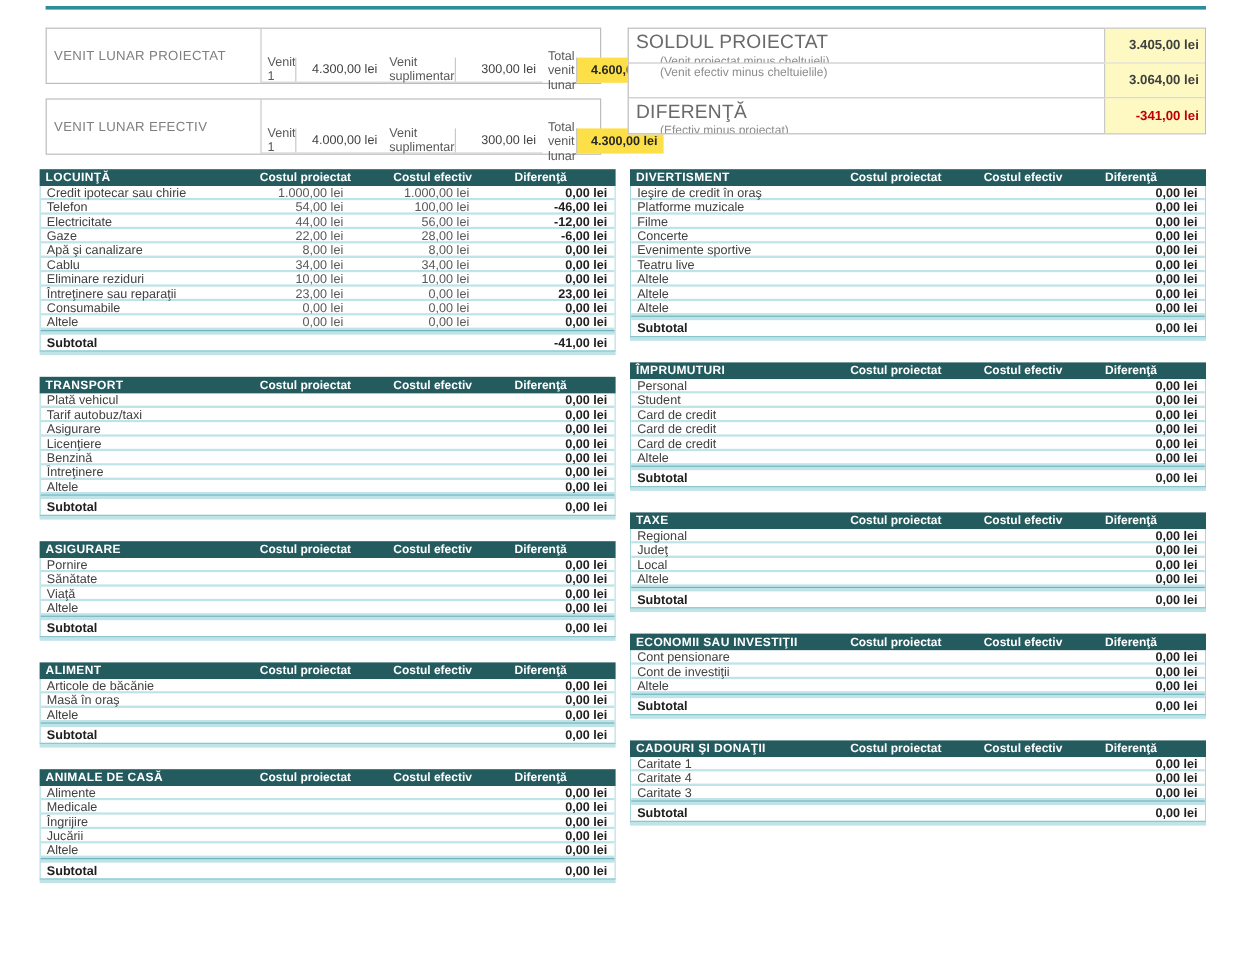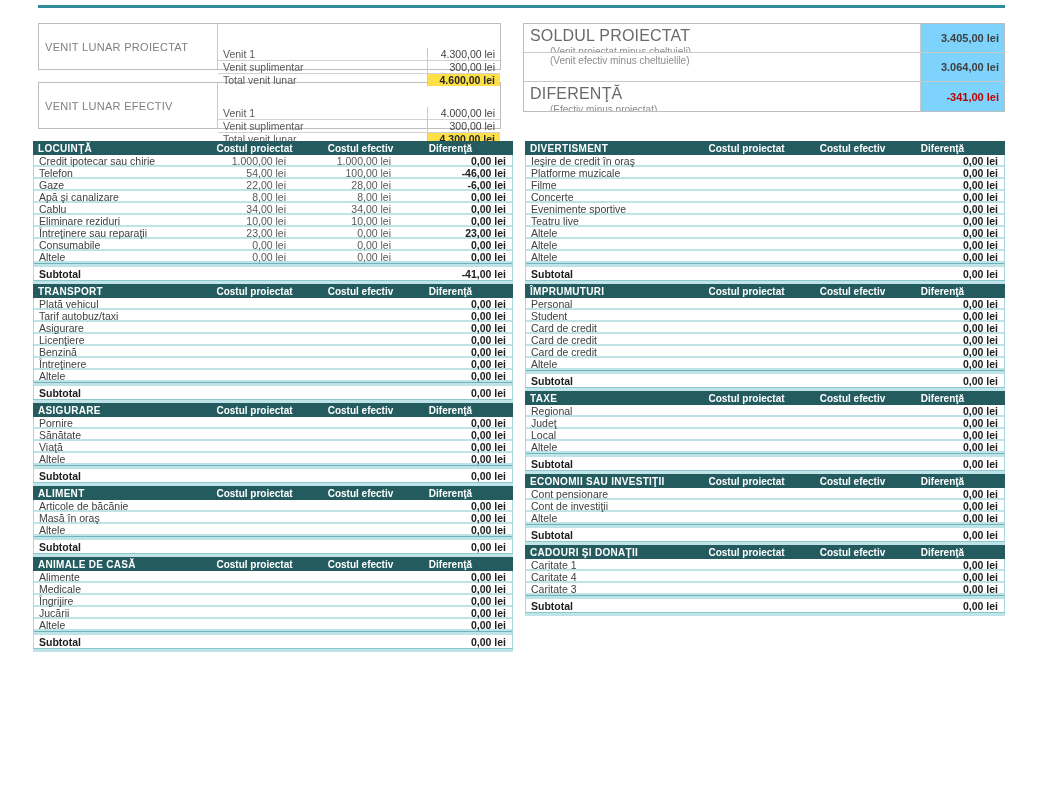--- a/index.html
+++ b/index.html
@@ -19,47 +19,47 @@
 
   
   .top-section { display:flex; gap:22px; margin:15px 33px 0 38px; align-items:flex-start; }
   .income-col { width:463px; flex:none; }
   .income-box { display:flex; border:1px solid #BDBDBD; height:47px; background:#fff; }
   .income-box + .income-box { margin-top:12px; }
   .ib-label {
     width:179px; flex:none; display:flex; align-items:center; padding-left:6px;
     font-size:11px; color:#7F7F7F; letter-spacing:0.3px; border-right:1px solid #C9C9C9;text-align:right;
   }
-  .ib-rows { flex:1; display:flex; flex-direction:column;margin-top:24px; }
+  .ib-rows { flex:1; display:flex; flex-direction:row;margin-top:24px; }
   .ib-row { flex:1; display:flex; border-bottom:1px solid #D2D2D2; }
   .ib-row:last-child { border-bottom:none; }
   .ib-row-label { flex:1; font-size:10.5px; color:#595959; display:flex; align-items:center; padding-left:5px; }
   .ib-row-value {
     width:73px; flex:none; border-left:1px solid #C9C9C9; font-size:10.5px; color:#3F3F3F;
     display:flex; align-items:center; justify-content:flex-end; padding-right:5px;
   }
   .ib-row.total .ib-row-value { background:#fde047; font-weight:bold; color:#262626; }
 
   .summary-box { flex:1; border:1px solid #BDBDBD; background:#fff; }
   .sum-row { display:flex; height:29px; border-bottom:1px solid #C9C9C9; }
   .sum-row:last-child { border-bottom:none; }
   .sum-titles { flex:1; padding:2px 0 0 6px; overflow:hidden; }
   .sum-title { font-size:16px; color:#6A6A6A; line-height:1.25; letter-spacing:0.2px; }
   .sum-sub { font-size:10px; color:#8C8C8C; line-height:1.2;margin-left:20px; }
   .sum-value {
-    width:84px; flex:none; border-left:1px solid #C9C9C9; background:#7dd3fc;
+    width:84px; flex:none; border-left:1px solid #C9C9C9; background:#fef9c3;
     display:flex; align-items:center; justify-content:flex-end; padding-right:5px;
     font-size:11px; font-weight:bold; color:#3F3F3F;text-align:right;
   }
   .sum-value.neg { color:#C00000; }
 
   
   .tables-section { display:flex; gap:12px; margin:12px 33px 0 33px; align-items:flex-start; }
   .tables-col { flex:1; min-width:0; }
-  .etable { margin-bottom:0; }
+  .etable { margin-bottom:18px; }
   .etable-header {
     display:grid; grid-template-columns:1fr 107px 105px 111px; align-items:center;
     background:#235B5F; color:#fff; height:14px; font-size:10px; font-weight:bold;
   }
   .eth-name { padding-left:5px; letter-spacing:0.3px; white-space:nowrap; }
   .eth-col { text-align:center; padding-left:22px; white-space:nowrap; }
   .eth-col.eth-diff { padding-left:0; padding-right:14px; }
   .etable-body { border-left:1px solid #A7D8DE; border-right:1px solid #A7D8DE; }
   .erow {
     display:grid; grid-template-columns:1fr 107px 105px 111px; align-items:center;
@@ -156,20 +156,26 @@
               <div class="erow-val">1.000,00 lei</div>
               <div class="erow-val diff">0,00 lei</div>
             </div>
             <div class="erow">
               <div class="erow-label">Telefon</div>
               <div class="erow-val">54,00 lei</div>
               <div class="erow-val">100,00 lei</div>
               <div class="erow-val diff">-46,00 lei</div>
             </div>
             <div class="erow">
+              <div class="erow-label">Electricitate</div>
+              <div class="erow-val">44,00 lei</div>
+              <div class="erow-val">56,00 lei</div>
+              <div class="erow-val diff">-12,00 lei</div>
+            </div>
+            <div class="erow">
               <div class="erow-label">Gaze</div>
               <div class="erow-val">22,00 lei</div>
               <div class="erow-val">28,00 lei</div>
               <div class="erow-val diff">-6,00 lei</div>
             </div>
             <div class="erow">
               <div class="erow-label">Apă şi canalizare</div>
               <div class="erow-val">8,00 lei</div>
               <div class="erow-val">8,00 lei</div>
               <div class="erow-val diff">0,00 lei</div>

